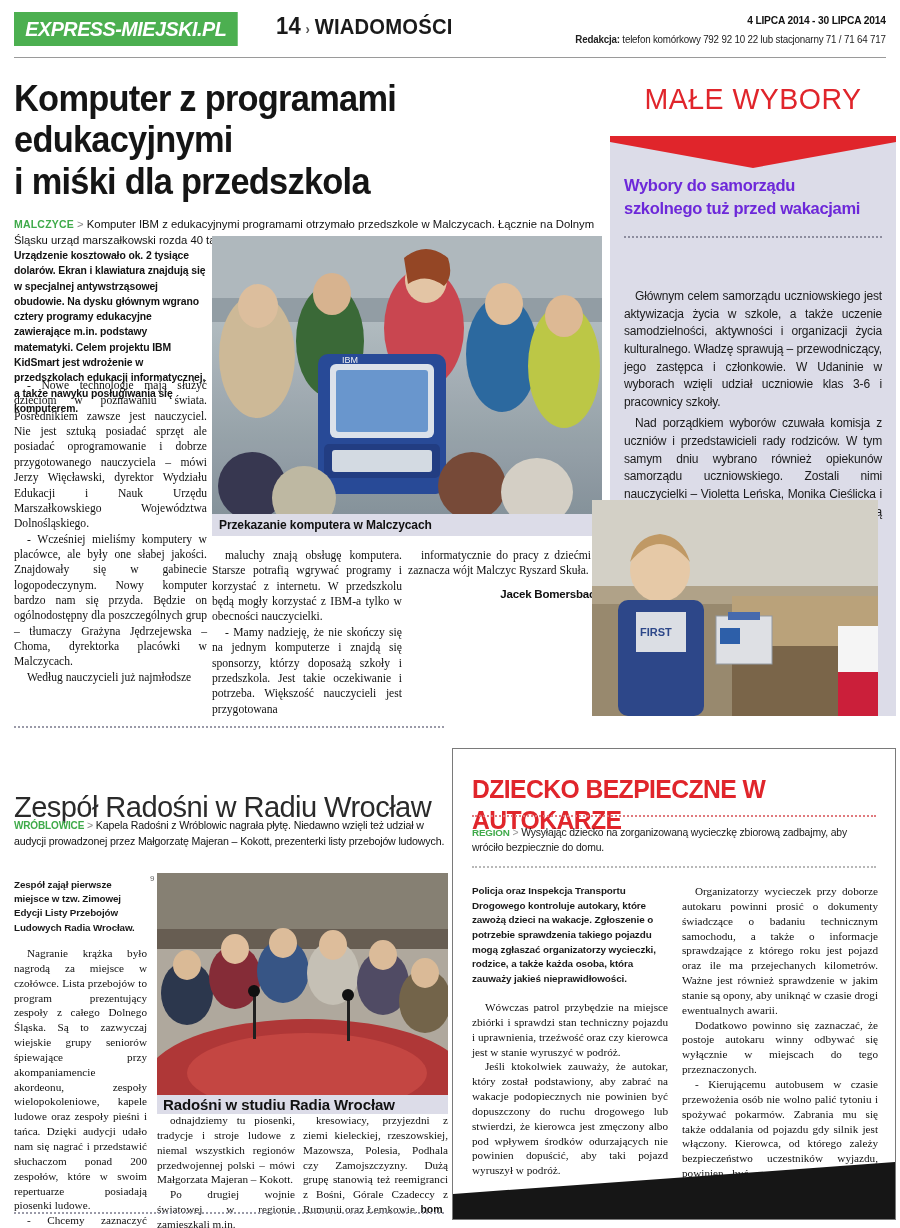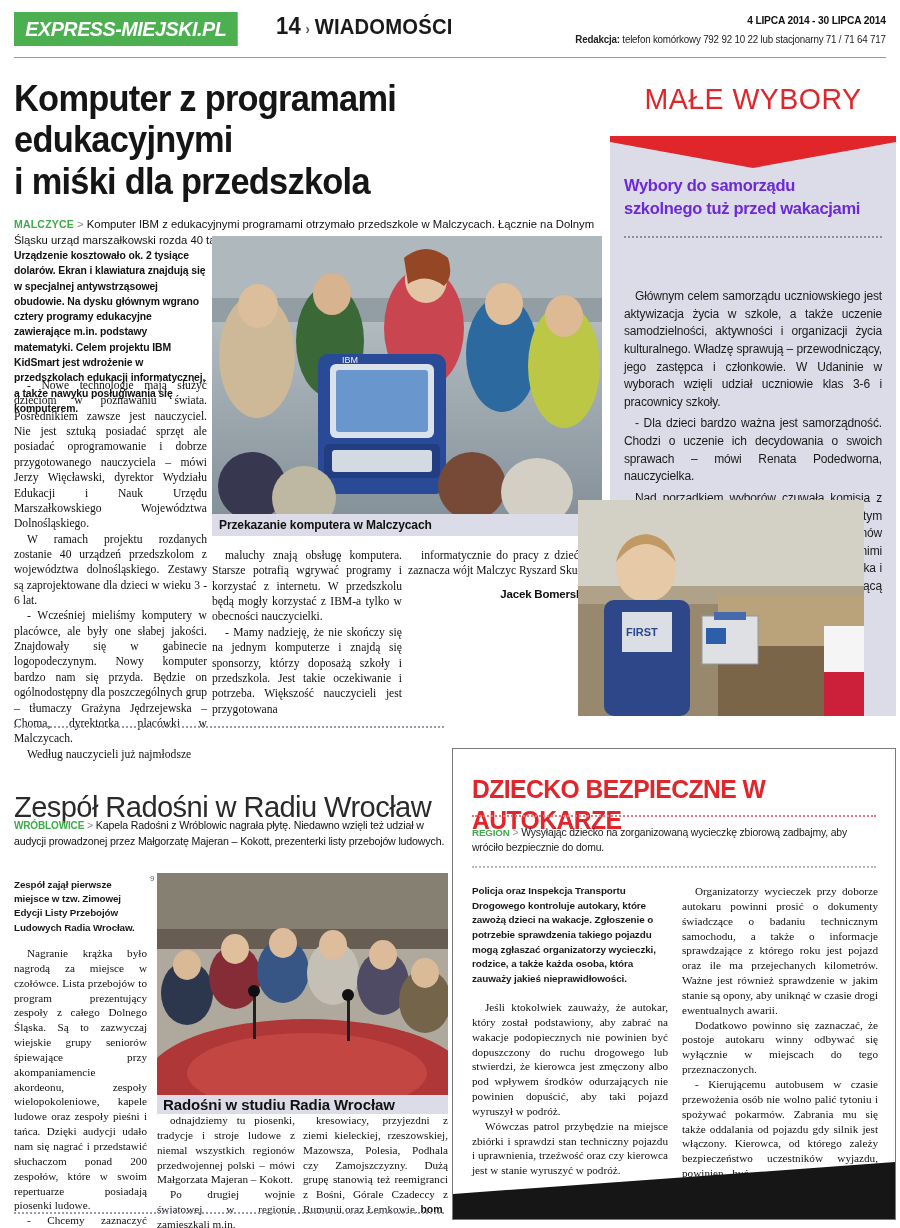--- a/index.html
+++ b/index.html
@@ -86,21 +86,21 @@
     position:absolute; left:624px; top:174px; width:260px;
     font-size:16.5px; font-weight:bold; line-height:1.38; color:#6d28d9;
     letter-spacing:-0.3px;
   }
   .dotrule { position:absolute; left:624px; top:236px; width:258px; border-top:2px dotted #8d8d9e; }
   .side-lead { position:absolute; left:624px; top:244px; width:258px;
                font-size:10.2px; font-weight:bold; line-height:1.45; letter-spacing:-0.15px; }
   .side-body { position:absolute; left:624px; top:288px; width:258px;
                font-size:12px; line-height:1.47; text-align:justify; letter-spacing:-0.15px;}
   .side-body p { margin:0 0 4px 0; text-indent:11px; }
-  .photo2 { position:absolute; left:578px; top:500px; width:286px; height:216px; overflow:hidden; }
+  .photo2 { position:absolute; left:592px; top:500px; width:286px; height:216px; overflow:hidden; }
 
   
   .dash-rule { position:absolute; left:14px; width:430px; border-top:2px dotted #9a9aa8; }
 
   
   .art2-title {
     position:absolute; left:14px; top:765px; width:440px;
     font-size:30px; font-weight:normal; color:#2a2a2a; letter-spacing:-0.6px;
     transform:scaleX(0.97); transform-origin:left top;
   }
@@ -176,21 +176,20 @@
       <span class="place">MALCZYCE</span>
       <span class="gt">&gt;</span>
       <span>Komputer IBM z edukacyjnymi programami otrzymało przedszkole w Malczycach. Łącznie na Dolnym Śląsku urząd marszałkowski rozda 40 takich urządzeń.</span>
     </div>
   </div>
 
   <div class="intro-bold">Urządzenie kosztowało ok. 2 tysiące dolarów. Ekran i klawiatura znajdują się w specjalnej antywstrząsowej obudowie. Na dysku głównym wgrano cztery programy edukacyjne zawierające m.in. podstawy matematyki. Celem projektu IBM KidSmart jest wdrożenie w przedszkolach edukacji informatycznej, a także nawyku posługiwania się komputerem.</div>
 
   <div class="body-col c1">
     <p>- Nowe technologie mają służyć dzieciom w poznawaniu świata. Pośrednikiem zawsze jest nauczyciel. Nie jest sztuką posiadać sprzęt ale posiadać oprogramowanie i dobrze przygotowanego nauczyciela – mówi Jerzy Więcławski, dyrektor Wydziału Edukacji i Nauk Urzędu Marszałkowskiego Województwa Dolnośląskiego.</p>
-    <p>W ramach projektu rozdanych zostanie 40 urządzeń przedszkolom z województwa dolnośląskiego. Zestawy są zaprojektowane dla dzieci w wieku 3 - 6 lat.</p>
     <p>- Wcześniej mieliśmy komputery w placówce, ale były one słabej jakości. Znajdowały się w gabinecie logopodeczynym. Nowy komputer bardzo nam się przyda. Będzie on ogólnodostępny dla poszczególnych grup – tłumaczy Grażyna Jędrzejewska – Choma, dyrektorka placówki w Malczycach.</p>
     <p>Według nauczycieli już najmłodsze</p>
   </div>
 
   <div class="photo1">
     <svg class="ph" viewBox="0 0 390 278" preserveAspectRatio="none">
       <defs>
         <linearGradient id="g1" x1="0" y1="0" x2="0" y2="1">
           <stop offset="0%" stop-color="#cfd8dc"></stop>
             <stop offset="100%" stop-color="#8d9aa3"></stop>
@@ -249,21 +248,20 @@
       <polygon points="0,0 286,0 286,6 143,32 0,6" fill="#e0252b"></polygon>
     </svg>
   </div>
   <div class="side-head">
     <span>Wybory do samorządu</span><br>
     <span>szkolnego tuż przed wakacjami</span>
   </div>
   <div class="dotrule"></div>
   <div class="side-body">
     <p>Głównym celem samorządu uczniowskiego  jest aktywizacja życia w szkole, a także uczenie samodzielności, aktywności i organizacji życia kulturalnego. Władzę sprawują – przewodniczący, jego zastępca i członkowie. W Udaninie w wyborach wzięli udział uczniowie klas 3-6 i pracownicy szkoły.</p>
-    <p>- Dla dzieci bardzo ważna jest samorządność. Chodzi o uczenie ich decydowania o swoich sprawach – mówi Renata Podedworna, nauczycielka.</p>
     <p>Nad porządkiem wyborów czuwała komisja z uczniów i przedstawicieli rady rodziców. W tym samym dniu wybrano również opiekunów samorządu uczniowskiego. Zostali nimi nauczycielki – Violetta Leńska, Monika Cieślicka i Renata Podedworna. Przewodniczącą samorządu została Patrycja Hawro.</p>
   </div>
 
   <div class="photo2">
     <svg class="ph" viewBox="0 0 286 216" preserveAspectRatio="none">
       <rect width="286" height="216" fill="#cfd3d8"></rect>
       <rect x="0" y="0" width="286" height="86" fill="#dcd9cf"></rect>
       <rect x="0" y="86" width="286" height="18" fill="#b8a98e"></rect>
       <rect x="0" y="104" width="286" height="112" fill="#9f8f73"></rect>
 
@@ -350,22 +348,22 @@
   <div class="box2-dotrule"></div>
   <div class="box2-lead">
     <span class="place">REGION</span>
     <span class="gt">&gt;</span>
     <span>Wysyłając dziecko na zorganizowaną wycieczkę zbiorową zadbajmy, aby wróciło bezpiecznie do domu.</span>
   </div>
   <div class="box2-dotrule2"></div>
   <div class="box2-intro">Policja oraz Inspekcja Transportu Drogowego kontroluje autokary, które zawożą dzieci na wakacje. Zgłoszenie o potrzebie sprawdzenia takiego pojazdu mogą zgłaszać organizatorzy wycieczki, rodzice, a także każda osoba, która zauważy jakieś nieprawidłowości.</div>
 
   <div class="body-col b2c1">
+    <p>Wówczas patrol przybędzie na miejsce zbiórki i sprawdzi stan techniczny pojazdu i uprawnienia, trzeźwość oraz czy kierowca jest w stanie wyruszyć w podróż.</p>
     <p>Jeśli ktokolwiek zauważy, że autokar, który został podstawiony, aby zabrać na wakacje podopiecznych nie powinien być dopuszczony do ruchu drogowego lub stwierdzi, że kierowca jest zmęczony albo pod wpływem środków odurzających nie powinien dopuścić, aby taki pojazd wyruszył w podróż.</p>
-    <p>Wówczas patrol przybędzie na miejsce zbiórki i sprawdzi stan techniczny pojazdu i uprawnienia, trzeźwość oraz czy kierowca jest w stanie wyruszyć w podróż.</p>
   </div>
   <div class="body-col b2c2">
     <p>Organizatorzy wycieczek przy doborze autokaru powinni prosić o dokumenty świadczące o badaniu technicznym samochodu, a także o informacje sprawdzające z którego roku jest pojazd oraz ile ma przejechanych kilometrów. Ważne jest również sprawdzenie w jakim stanie są opony, aby uniknąć w czasie drogi ewentualnych awarii.</p>
     <p>Dodatkowo powinno się zaznaczać, że postoje autokaru winny odbywać się wyłącznie w miejscach do tego przeznaczonych.</p>
     <p>- Kierującemu autobusem w czasie przewożenia osób nie wolno palić tytoniu i spożywać pokarmów. Zabrania mu się także oddalania od pojazdu gdy silnik jest włączony. Kierowca, od którego zależy bezpieczeństwo uczestników wyjazdu, powinien być wypoczęty i wyspany - komentuje rzecznik prasowy dolnośląskiej policji.</p>
   </div>
 
   <div class="blacktri">
     <svg width="442" height="69" viewBox="0 0 442 69">
       <polygon points="0,44 442,12 442,69 0,69" fill="#161616"></polygon>

